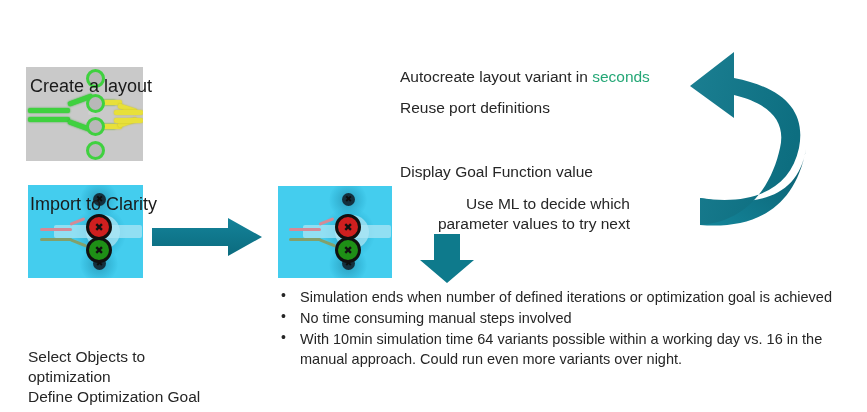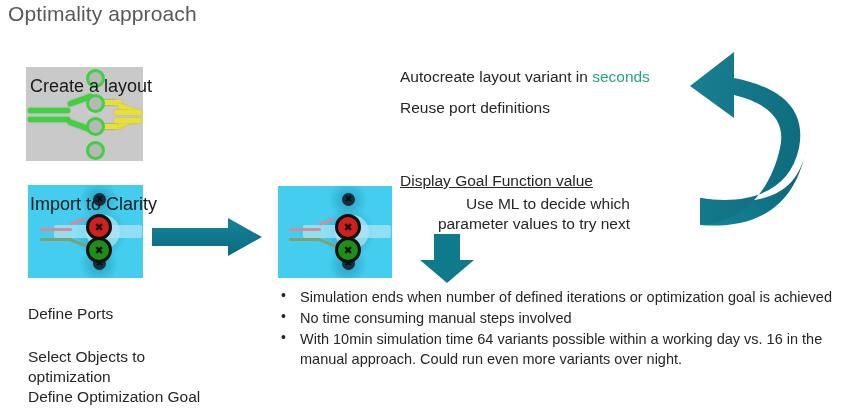--- a/index.html
+++ b/index.html
@@ -130,21 +130,21 @@
     left: 400px;
     font-size: 15.5px;
     color: #262626;
     white-space: nowrap;
     text-align: right;
   }
   .rtext .hl { color: #24a776; }
   #r-line-1 { top: 68px; }
   #r-line-2 { top: 99px; }
   #r-line-3 { top: 132px; }
-  #r-line-4 { top: 172px; text-decoration: underline; }
+  #r-line-4 { top: 163px; }
   #r-line-5 { top: 194px; white-space: normal; width: 230px; line-height: 1.32; }
 
   
   .ltext {
     position: absolute;
     left: 28px;
     font-size: 15.5px;
     color: #262626;
     white-space: nowrap;
   }
@@ -196,21 +196,20 @@
     top: 48px;
     width: 180px;
     height: 210px;
   }
 </style>
 </head>
 <body>
 
 <div id="slide">
 
-  <div id="page-title">Optimality approach</div>
 
   <div id="layout-figure" class="figure">
 
     <div class="wg wg-green" style="left:2px; top:41px; width:42px; height:5px;"></div>
     <div class="wg wg-green" style="left:2px; top:50px; width:42px; height:5px;"></div>
 
     <div class="wg wg-green" style="left:42px; top:35px; width:26px; height:5px; transform:rotate(-20deg); transform-origin:left center;"></div>
     <div class="wg wg-green" style="left:42px; top:52px; width:26px; height:5px; transform:rotate(20deg); transform-origin:left center;"></div>
 
     <div class="wg wg-green" style="left:66px; top:33px; width:24px; height:5px;"></div>
@@ -317,21 +316,20 @@
     <path d="M14,177 L14,150 C66,158 104,142 113,100 C120,64 99,40 48,30 L48,4 L4,38 L48,70 L48,47 C85,56 100,74 94,100 C86,137 62,174 14,177 Z" fill="url(#gTealUp)"></path>
   </svg>
 
   <div id="r-line-1" class="rtext">
     <span>Autocreate layout variant in </span><span class="hl">seconds</span>
   </div>
   <div id="r-line-2" class="rtext">Reuse port definitions</div>
   <div id="r-line-4" class="rtext">Display Goal Function value</div>
   <div id="r-line-5" class="rtext">Use ML to decide which parameter values to try next</div>
 
-  <div id="l-line-1" class="ltext">Define Ports</div>
   <div id="l-line-2" class="ltext">
     <div>Select Objects to</div>
     <div>optimization</div>
     <div>Define Optimization Goal</div>
   </div>
 
   <div id="bullets">
     <div class="bullet">Simulation ends when number of defined iterations or optimization goal is achieved</div>
     <div class="bullet">No time consuming manual steps involved</div>
     <div class="bullet">With 10min simulation time 64 variants possible within a working day vs. 16 in the manual approach. Could run even more variants over night.</div>

